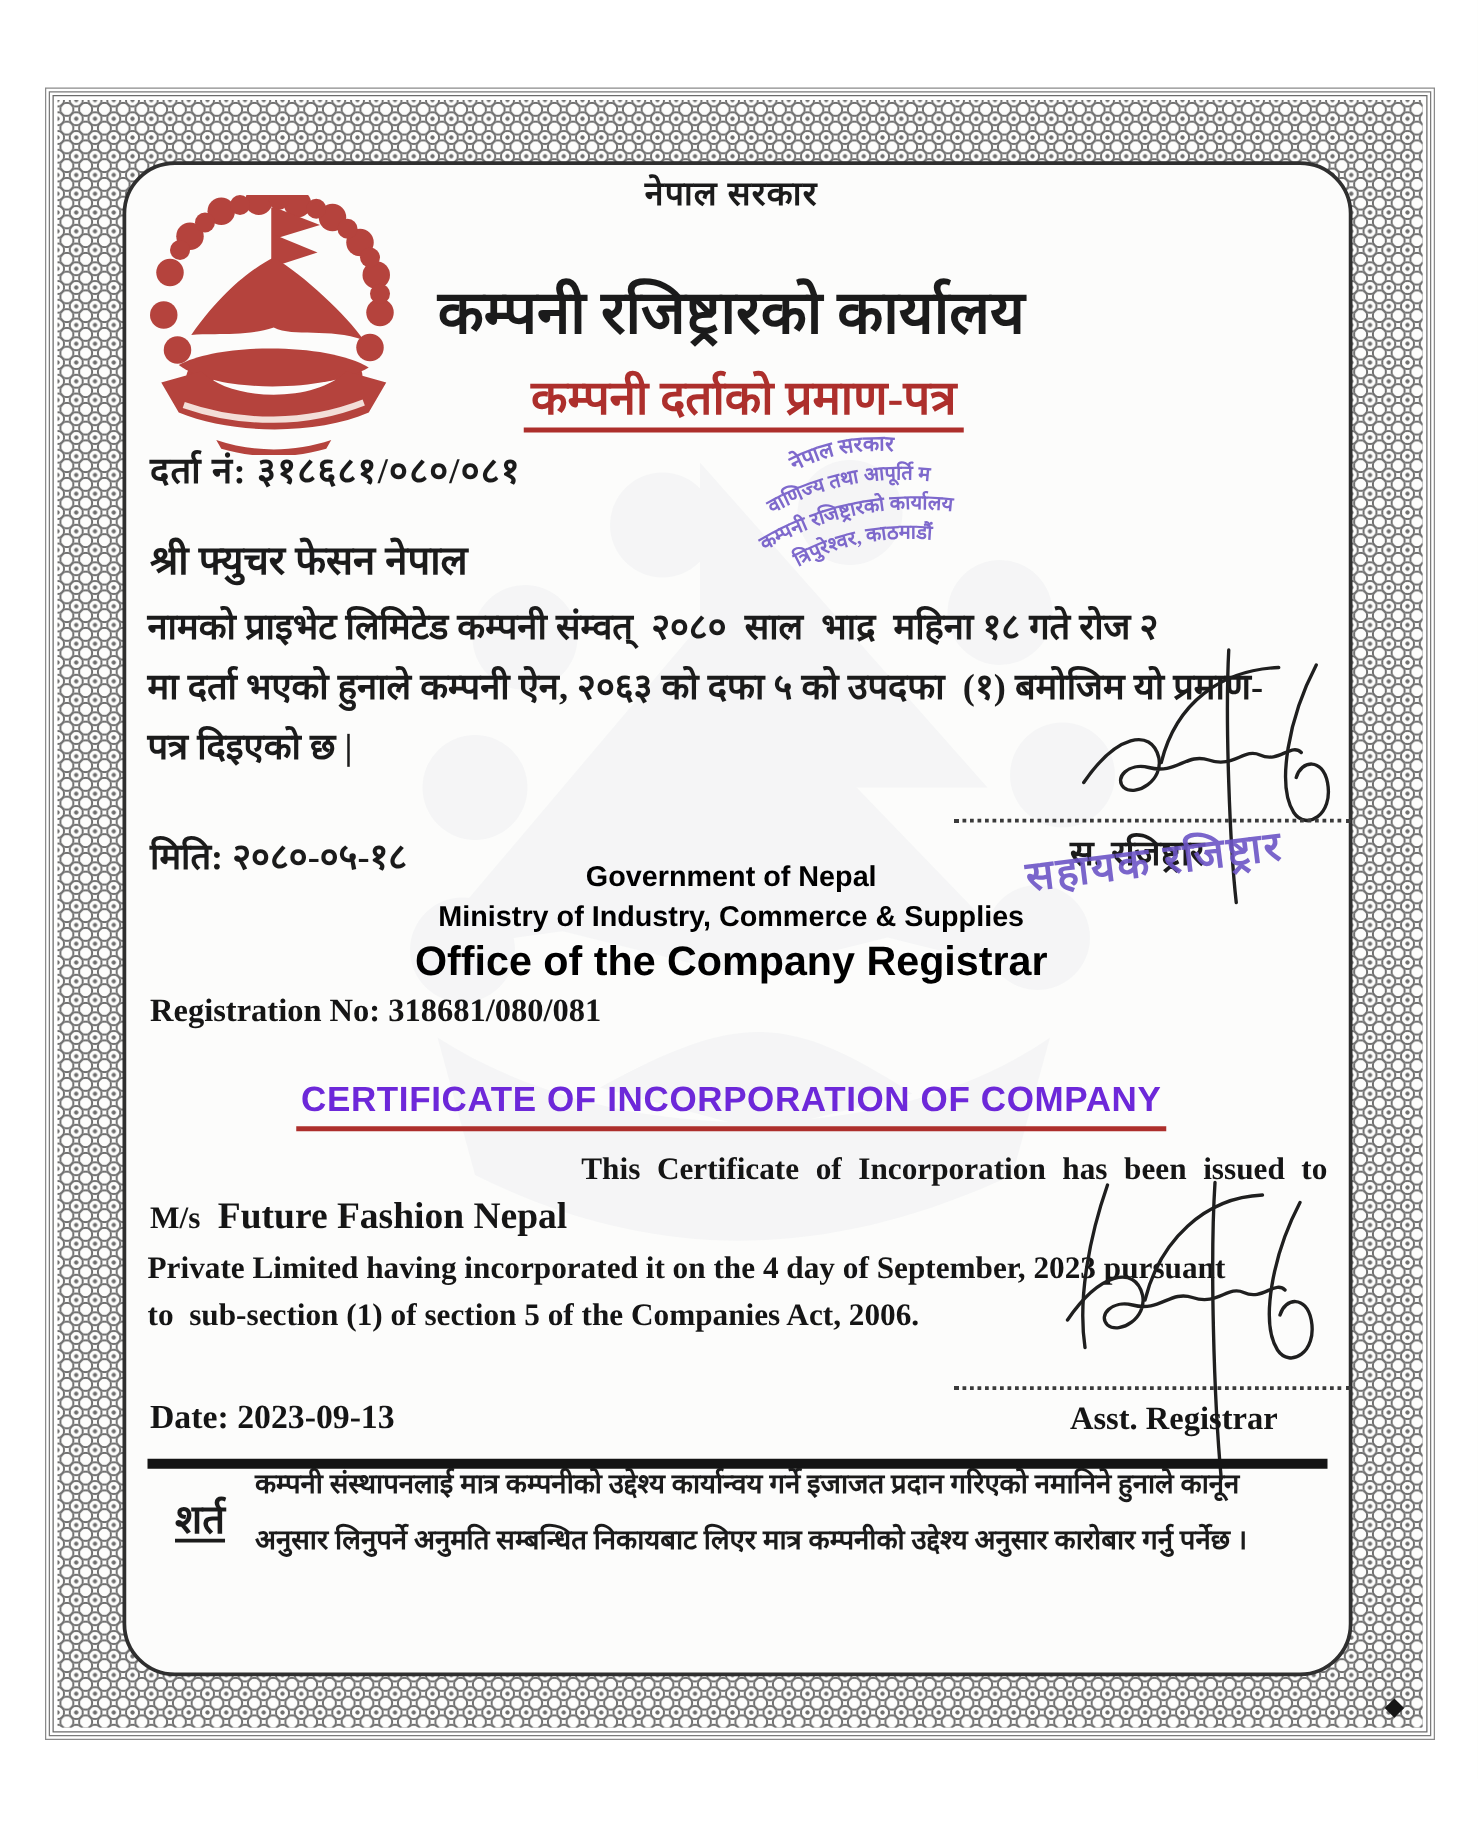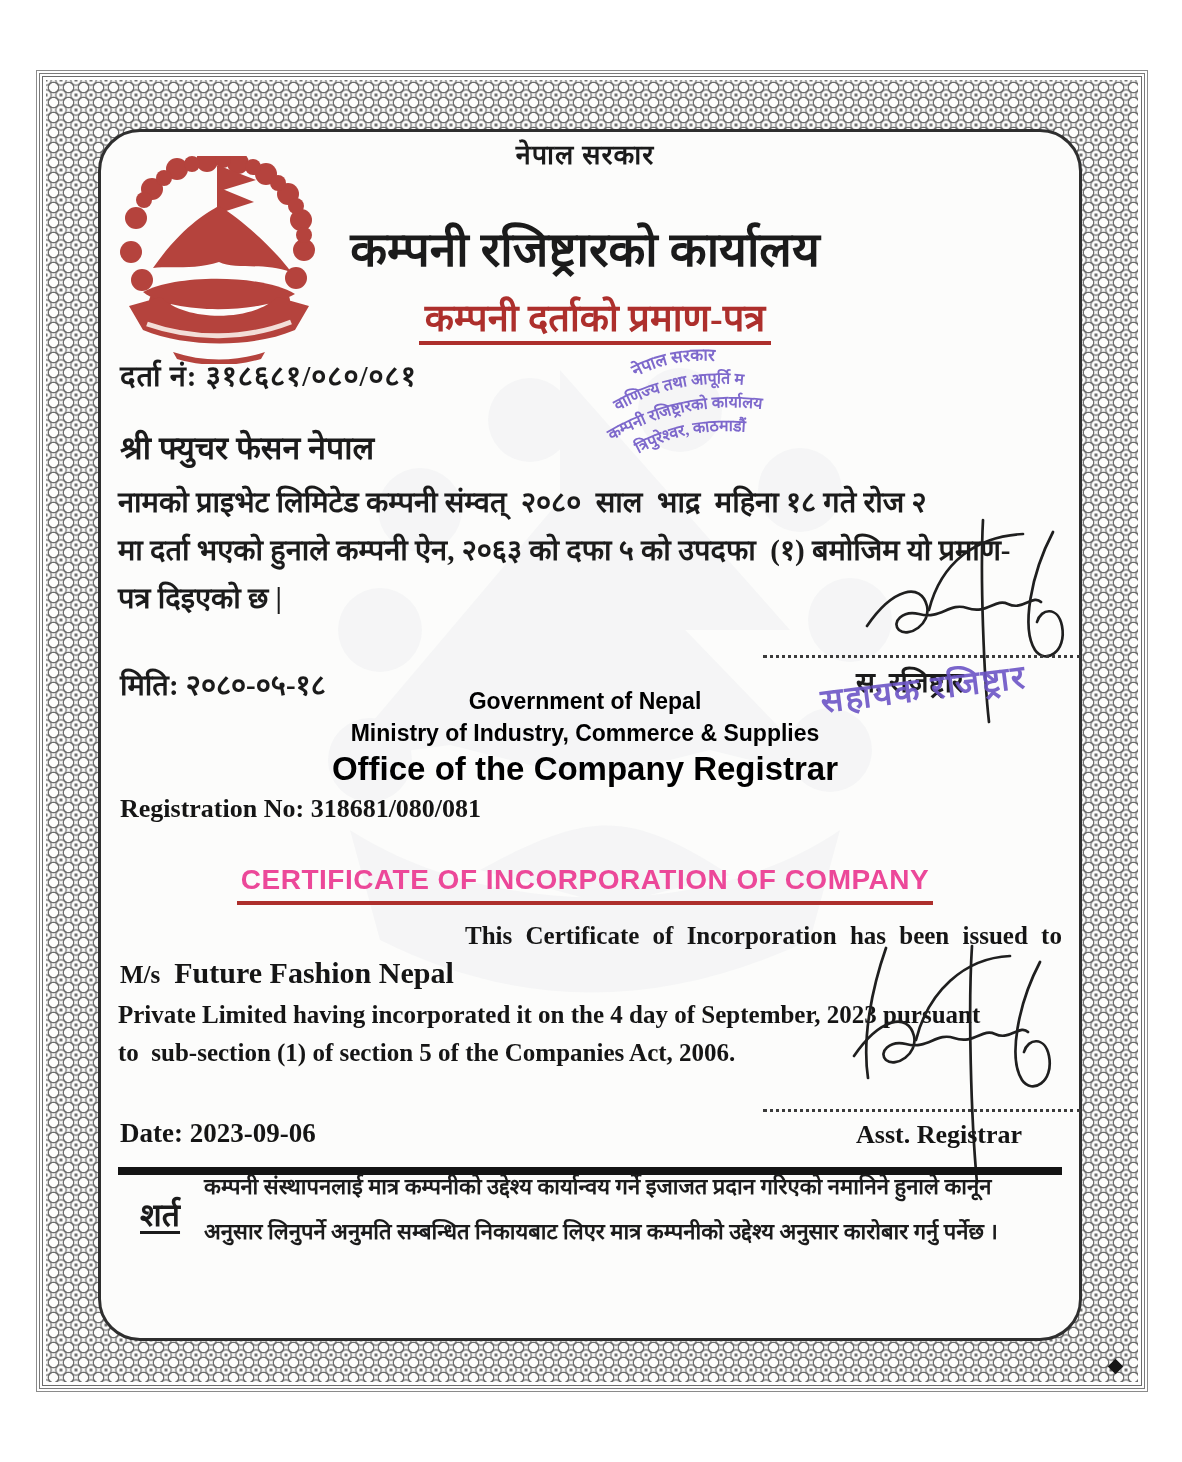--- a/index.html
+++ b/index.html
@@ -61,21 +61,21 @@
   .company-np { left:120px; top:425px; font-size:32px; }
   .body-np    { left:118px; top:478px; width:970px; font-size:29px; line-height:48px; white-space:pre-wrap; }
   .date-np    { left:120px; top:664px; font-size:29px; }
 
   .gov-en      { top:688px; font-size:23px; }
   .ministry-en { top:720px; font-size:23px; }
   .office-en   { top:750px; font-size:33px; }
   .regno-en    { left:120px; top:794px; font-size:26px; }
 
   .cert-title {
-    top:864px; font-size:28px; color:#ec4899; letter-spacing:0.5px;
+    top:864px; font-size:28px; color:#6d28d9; letter-spacing:0.5px;
     font-family:"Liberation Sans", sans-serif; font-weight:bold;
   }
   .cert-title span { border-bottom:4px solid #ad2f2c; padding:0 4px 6px 4px; }
 
   .issued-to { left:465px; top:922px; font-size:25px; word-spacing:7px; }
   .ms-line   { left:120px; top:956px; }
   .ms-line .prefix { font-size:25px; }
   .ms-line .name   { font-size:30px; margin-left:14px; }
   .body-en  { left:118px; top:996px; width:965px; font-size:25px; line-height:38px; white-space:pre-wrap; }
   .date-en  { left:120px; top:1118px; font-size:27px; }
@@ -218,21 +218,21 @@
   <div class="abs center-band cert-title">
     <span>CERTIFICATE OF INCORPORATION OF COMPANY</span>
   </div>
 
   <div class="abs ensr issued-to">This Certificate of Incorporation has been issued to</div>
   <div class="abs ensr ms-line">
     <span class="prefix">M/s</span><span class="name">Future Fashion Nepal</span>
   </div>
   <div class="abs ensr body-en">Private Limited having incorporated it on the 4 day of September, 2023 pursuant
 to  sub-section (1) of section 5 of the Companies Act, 2006.</div>
-  <div class="abs ensr date-en">Date: 2023-09-06</div>
+  <div class="abs ensr date-en">Date: 2023-09-13</div>
 
   <svg class="sig sig2" viewBox="0 0 255 258">
     <g stroke="#1f1f1f" stroke-width="2.7" fill="none" stroke-linecap="round">
       <path d="M22,128 C48,90 76,84 82,108 C86,126 64,140 54,132 C46,124 58,112 74,116 C96,122 104,104 122,110 C142,117 150,100 163,106 C178,113 188,96 196,104"></path>
       <path d="M208,34 C186,76 176,130 190,152 C200,167 222,154 217,128 C213,108 196,110 192,124"></path>
       <path d="M84,112 C96,64 132,30 178,28"></path>
       <path d="M140,18 C136,80 139,190 145,255"></path>
       <path d="M54,20 C40,60 30,110 36,150"></path>
     </g>
   </svg>

